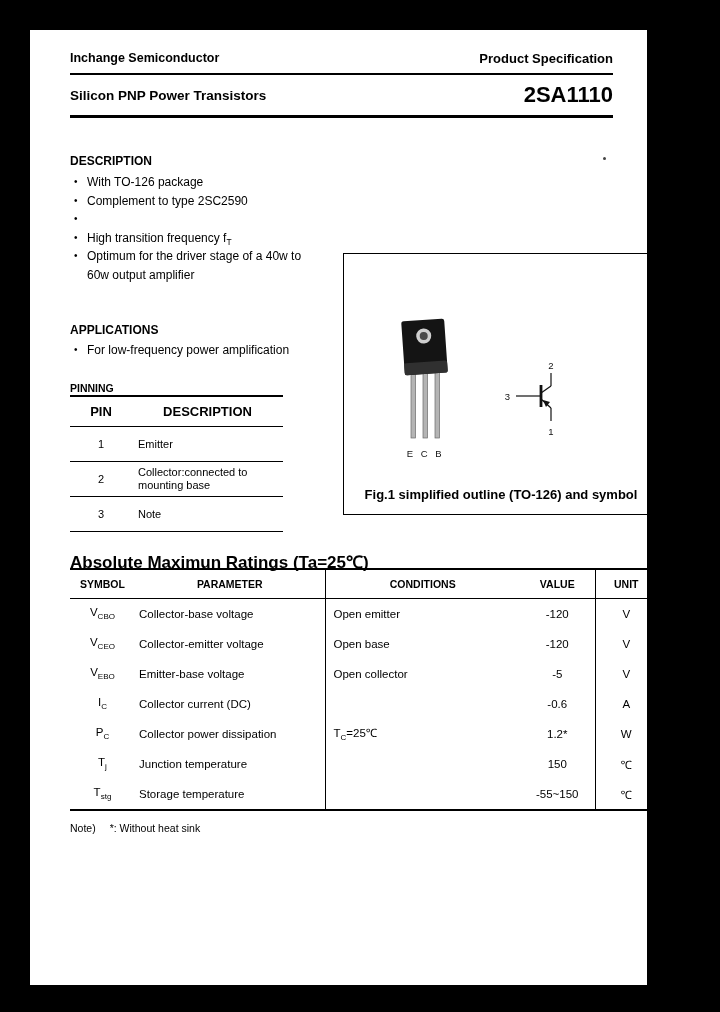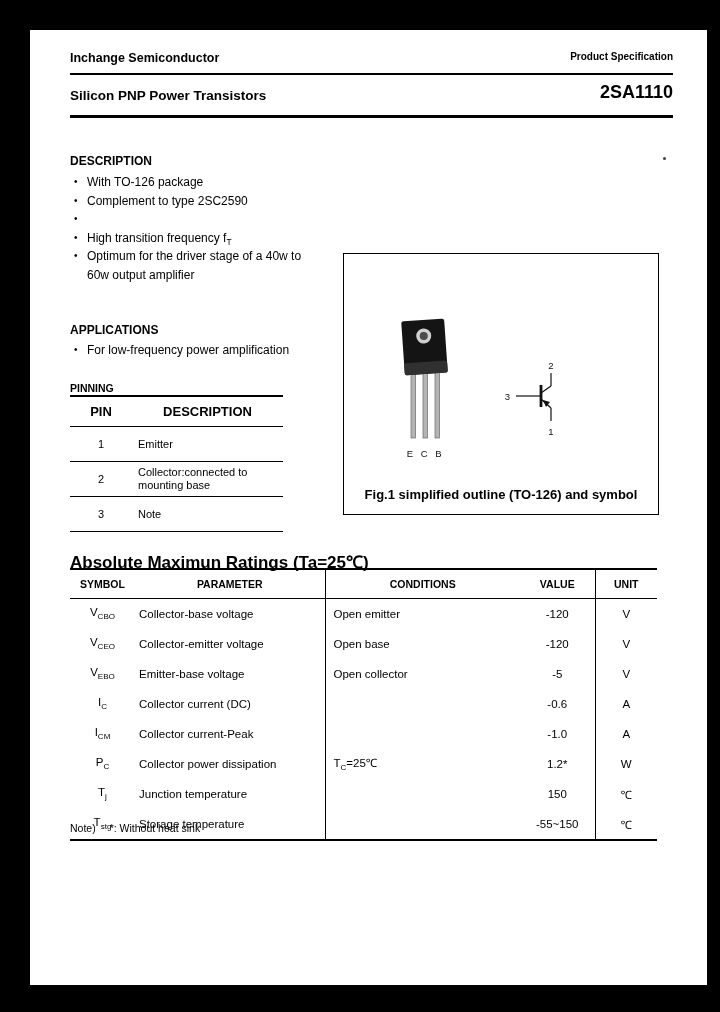--- a/index.html
+++ b/index.html
@@ -1,27 +1,27 @@
 <!DOCTYPE html>
 <html><head>
 <meta charset="utf-8">
 <style>
   html,body{margin:0;padding:0;}
   body{width:720px;height:1012px;background:#000;position:relative;
        font-family:"Liberation Sans",sans-serif;color:#000;}
-  .page{position:absolute;left:30px;top:30px;width:677px;height:955px;background:#fff;}
+  .page{position:absolute;left:30px;top:30px;width:617px;height:955px;background:#fff;}
   .abs{position:absolute;}
   
   .company{left:40px;top:21px;font-size:12.5px;font-weight:bold;}
-  .doctype{right:34px;top:21px;font-size:10px;font-weight:bold;text-align:center;}
+  .doctype{right:34px;top:21px;font-size:13px;font-weight:bold;text-align:center;}
   .rule{left:40px;right:34px;background:#000;}
   .rule-thin{top:43px;height:1.5px;}
   .rule-thick{top:85px;height:3px;}
   .doc-title{left:40px;top:58px;font-size:13.5px;font-weight:bold;}
-  .part-number{right:34px;top:52px;font-size:18px;font-weight:bold;}
+  .part-number{right:34px;top:52px;font-size:22px;font-weight:bold;}
   
   .sec-heading{font-size:12px;font-weight:bold;}
   .sec-heading-sm{font-size:10.5px;font-weight:bold;}
   .bullets{font-size:12px;}
   .bullet-row{display:flex;align-items:flex-start;line-height:18.5px;}
   .marker{width:13px;flex:none;font-size:10px;line-height:18.5px;}
   .btext{display:block;}
   sub{font-size:0.7em;line-height:1;}
   .stray-dot{width:3px;height:3px;border-radius:50%;background:#444;right:41px;top:127px;}
   
@@ -190,27 +190,20 @@
       <td class="c-unit">V</td>
     </tr>
     <tr>
       <td class="c-sym"><span>I</span><sub>C</sub></td>
       <td class="c-param vline">Collector current (DC)</td>
       <td class="c-cond"></td>
       <td class="c-val vline">-0.6</td>
       <td class="c-unit">A</td>
     </tr>
     <tr>
-      <td class="c-sym"><span>I</span><sub>CM</sub></td>
-      <td class="c-param vline">Collector current-Peak</td>
-      <td class="c-cond"></td>
-      <td class="c-val vline">-1.0</td>
-      <td class="c-unit">A</td>
-    </tr>
-    <tr>
       <td class="c-sym"><span>P</span><sub>C</sub></td>
       <td class="c-param vline">Collector power dissipation</td>
       <td class="c-cond"><span>T</span><sub>C</sub><span>=25℃</span></td>
       <td class="c-val vline">1.2*</td>
       <td class="c-unit">W</td>
     </tr>
     <tr>
       <td class="c-sym"><span>T</span><sub>j</sub></td>
       <td class="c-param vline">Junction temperature</td>
       <td class="c-cond"></td>

